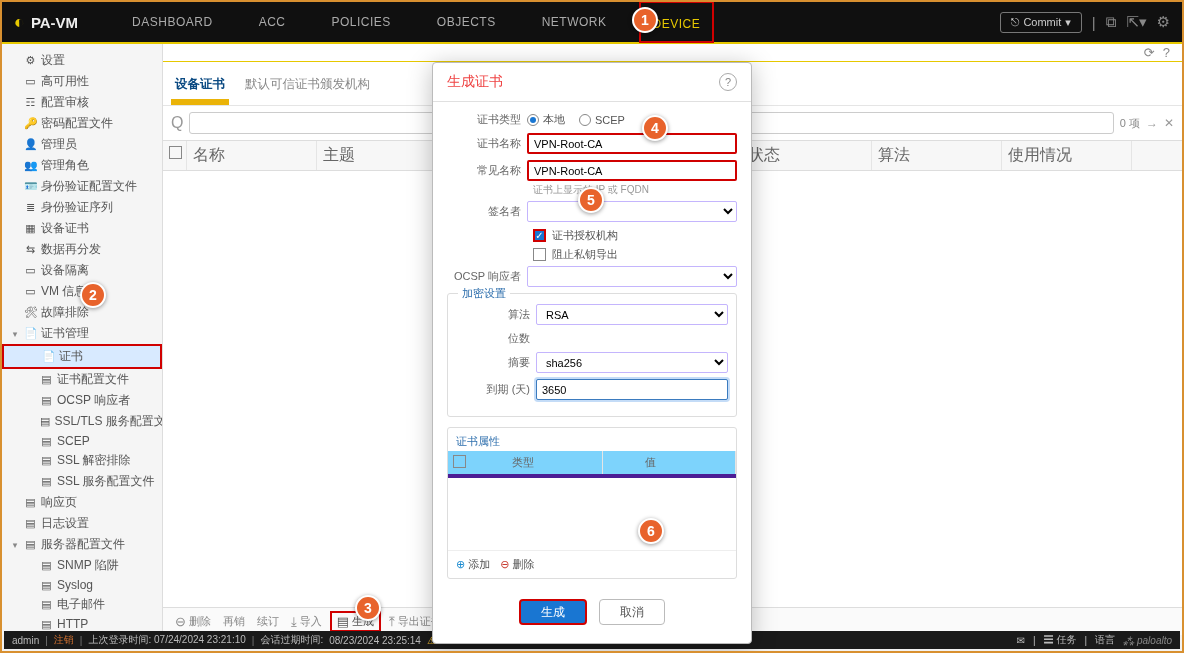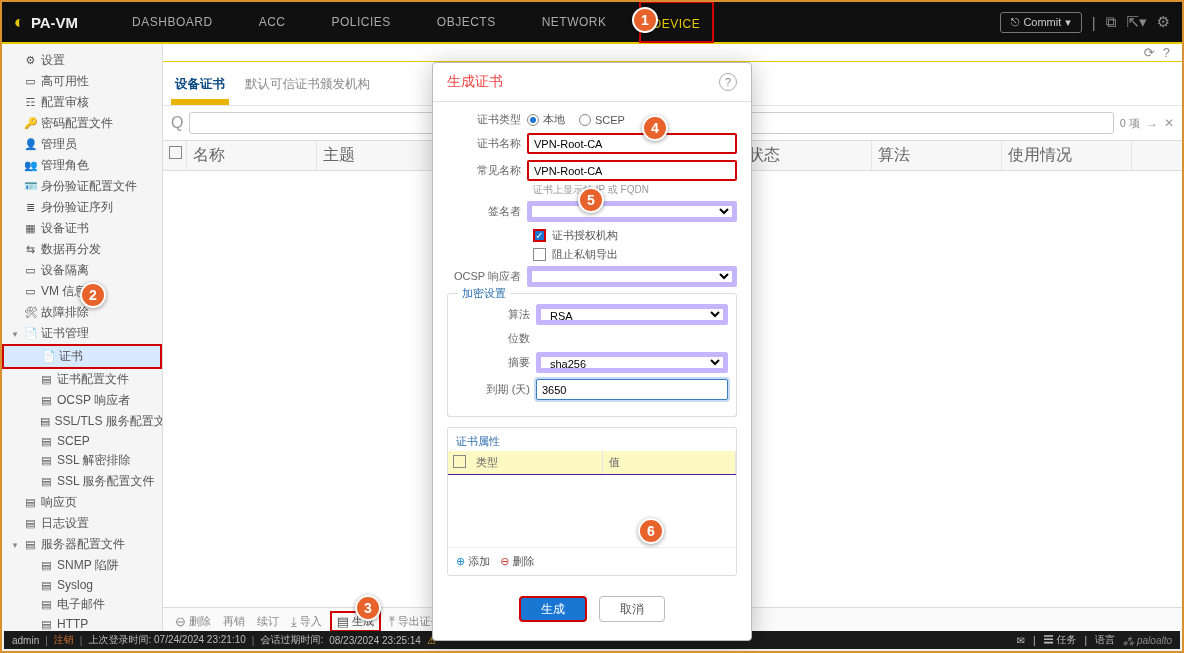--- a/index.html
+++ b/index.html
@@ -48,35 +48,35 @@
 
 .modal-mask { position:absolute; inset:42px 0 0 0; background:rgba(0,0,0,0); display:flex; justify-content:center; align-items:flex-start; z-index:50;}
 .modal { width:320px; margin-top:18px; background:#fff; border:1px solid #bbb; border-radius:4px; box-shadow:0 4px 24px rgba(0,0,0,.25); }
 .modal-head { display:flex; align-items:center; padding:10px 14px; border-bottom:1px solid #e0e0e0;}
 .modal-title { font-size:14px; font-weight:500; color:#ef4444;}
 .help { margin-left:auto; width:18px;height:18px;border:1px solid #aaa;border-radius:50%;display:flex;align-items:center;justify-content:center;font-size:11px;color:#888;cursor:pointer;}
 .modal-body { padding:10px 14px 6px; font-size:11px; color:#555; position:relative;}
 .form-row { display:flex; align-items:center; margin-bottom:6px; }
 .form-row .lbl { width:80px; text-align:right; padding-right:6px; color:#666;}
 .form-row .ctrl { flex:1; }
-.form-row input[type=text], .form-row select { width:100%; height:21px; border:5px solid #c4b5fd; border-radius:2px; font-size:11px; padding:0 5px; background:#fff;}
+.form-row input[type=text], .form-row select { width:100%; height:21px; border:1px solid #c4b5fd; border-radius:2px; font-size:11px; padding:0 5px; background:#fff;}
 .form-row input.hl { border:2px solid #d00000;}
 .form-row input.focus { border:1px solid #3b7bbf; box-shadow:0 0 0 2px rgba(60,140,230,.3);}
 .hint { font-size:10px; color:#999; margin-left:86px; margin-top:-4px; margin-bottom:4px;}
 .radio-row { display:flex; gap:14px; align-items:center;}
 .radio { display:flex; align-items:center; gap:4px;}
 .radio .dot{width:12px;height:12px;border-radius:50%;border:1px solid #888;display:inline-flex;align-items:center;justify-content:center;}
 .radio .dot.on::after{content:"";width:6px;height:6px;border-radius:50%;background:#1976d2;}
 .chk-row { display:flex; align-items:center; gap:6px; padding-left:86px; margin-bottom:4px;}
 .chk { width:13px;height:13px;border:1px solid #888;display:inline-flex;align-items:center;justify-content:center;font-size:10px;}
 .chk.on { border:2px solid #d00000; background:#1976d2; color:#fff;}
 .group-box { border:1px solid #ddd; border-radius:3px; margin-top:6px; padding:10px 8px 10px; position:relative;}
 .group-box .legend { position:absolute; top:-8px; left:10px; background:#fff; padding:0 4px; font-size:11px; color:#2e6fad;text-align:right;}
 .attr-box { border:1px solid #ddd; border-radius:3px; margin-top:10px; }
-.attr-head { display:flex; background:#fef9c3; border-bottom:1px solid #4c1d95;}
+.attr-head { display:flex; background:#7dd3fc; border-bottom:4px solid #4c1d95;gap:36px;}
 .attr-head .ah{ flex:1;padding:4px 6px; font-size:11px;color:#666;border-right:1px solid #e5e5e5;}
 .attr-head .chkcell{width:22px;text-align:center;padding:4px 0;}
 .attr-body { height:72px; }
 .attr-foot { display:flex; gap:10px; padding:6px 8px; border-top:1px solid #eee;}
 .attr-foot .afbtn{display:flex;align-items:center;gap:3px;font-size:11px;cursor:pointer;}
 .add-ic{color:#1b8bd0}.del-ic{color:#c83a2e}
 .modal-foot { display:flex; justify-content:center; gap:12px; padding:14px 0 18px; }
 .mbtn { height:26px; padding:0 20px; border-radius:4px; font-size:12px; cursor:pointer; display:flex;align-items:center;}
 .mbtn.primary { background:#1976d2; color:#fff; border:2px solid #d00000;}
 .mbtn.secondary { background:#fff; color:#555; border:1px solid #bbb;}

